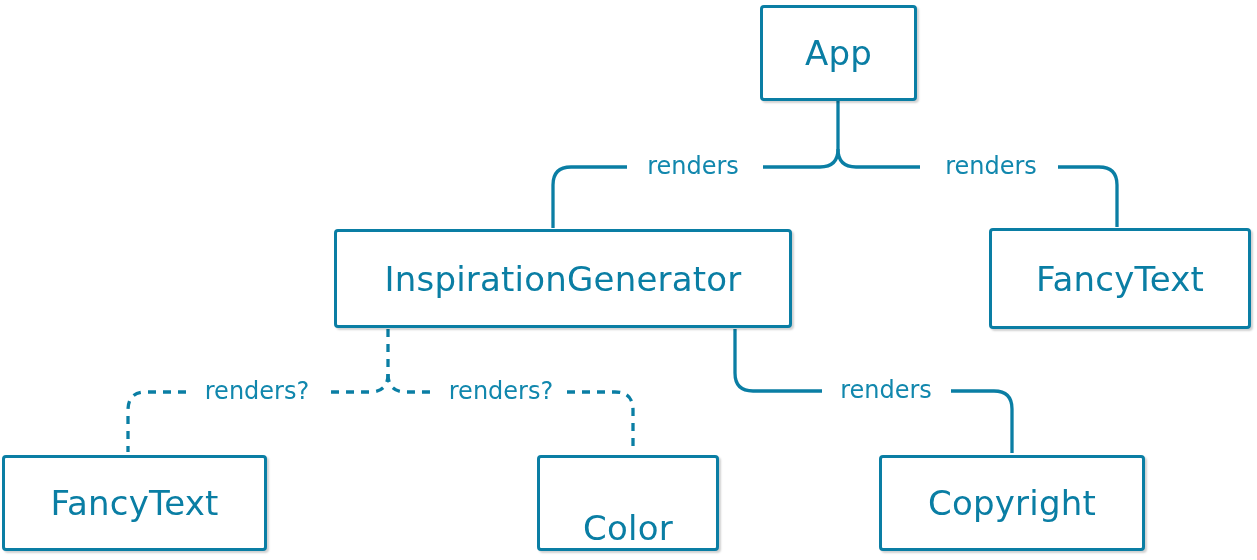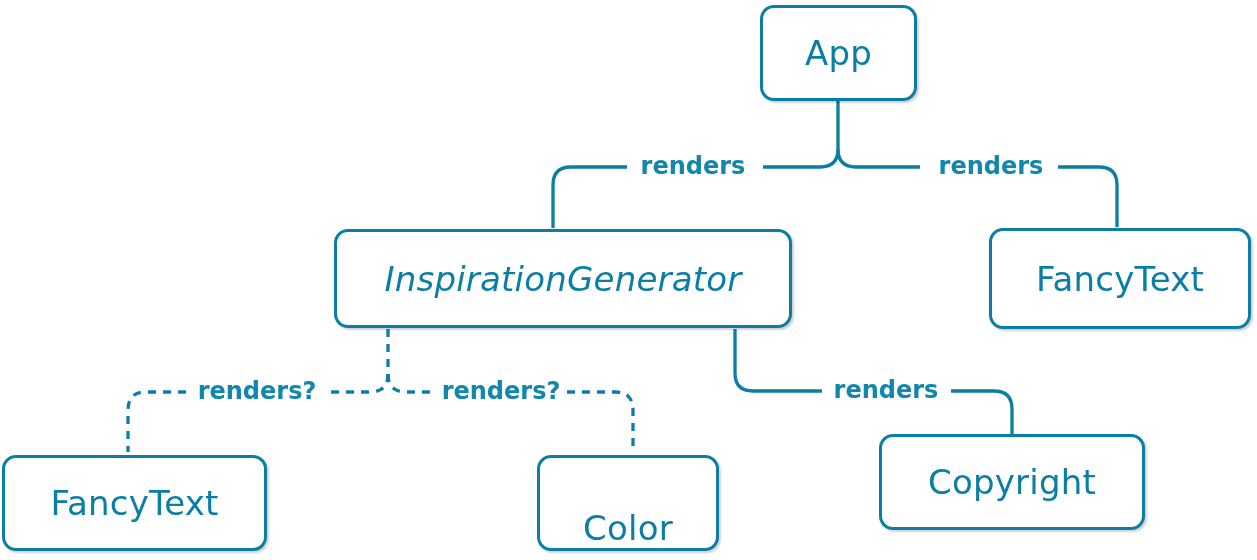--- a/index.html
+++ b/index.html
@@ -26,39 +26,39 @@
     stroke-linejoin: round;
   }
   svg.edges path.dashed {
     stroke-dasharray: 8 7;
   }
   .node {
     position: absolute;
     box-sizing: border-box;
     background: var(--node-bg, #ffffff);
     border: 3px solid var(--node-border, #0a7ea4);
-    border-radius: 14px;
+    border-radius: 4px;
     box-shadow: 2px 2px 2px rgba(0,0,0,0.18);
     display: flex;
     align-items: center;
     justify-content: center;
   }
   .node .node-label {
     color: var(--node-text, #0a7ea4);
     font-size: 34px;
     font-weight: 500;
     letter-spacing: 0.2px;
     white-space: nowrap;
   }
   .edge-label {
     position: absolute;
     transform: translate(-50%, -50%);
     color: var(--edge-label, #1187ad);
     font-size: 24px;
-    font-weight: 700;
+    font-weight: 400;
     white-space: nowrap;
     line-height: 1;
   }
 </style>
 </head>
 <body>
 
 <div class="canvas">
 
   <svg class="edges" viewBox="0 0 1257 560" aria-hidden="true">
@@ -82,33 +82,33 @@
   <span class="edge-label" style="left:693px; top:166px;">renders</span>
   <span class="edge-label" style="left:991px; top:166px;">renders</span>
   <span class="edge-label" style="left:257px; top:391px;">renders?</span>
   <span class="edge-label" style="left:501px; top:391px;">renders?</span>
   <span class="edge-label" style="left:886px; top:390px;">renders</span>
 
   <div class="node" style="left:760px; top:5px; width:157px; height:96px;">
     <span class="node-label">App</span>
   </div>
 
-  <div class="node" style="left:334px; top:229px; width:458px; height:99px;font-style:italic;">
+  <div class="node" style="left:334px; top:229px; width:458px; height:99px;">
     <span class="node-label">InspirationGenerator</span>
   </div>
 
   <div class="node" style="left:989px; top:228px; width:262px; height:101px;">
     <span class="node-label">FancyText</span>
   </div>
 
   <div class="node" style="left:2px; top:455px; width:265px; height:96px;">
     <span class="node-label">FancyText</span>
   </div>
 
   <div class="node" style="left:537px; top:455px; width:182px; height:96px;align-items:flex-end;">
     <span class="node-label">Color</span>
   </div>
 
-  <div class="node" style="left:879px; top:434px; width:266px; height:96px;">
+  <div class="node" style="left:879px; top:455px; width:266px; height:96px;">
     <span class="node-label">Copyright</span>
   </div>
 
 </div>
 
 </body></html>

